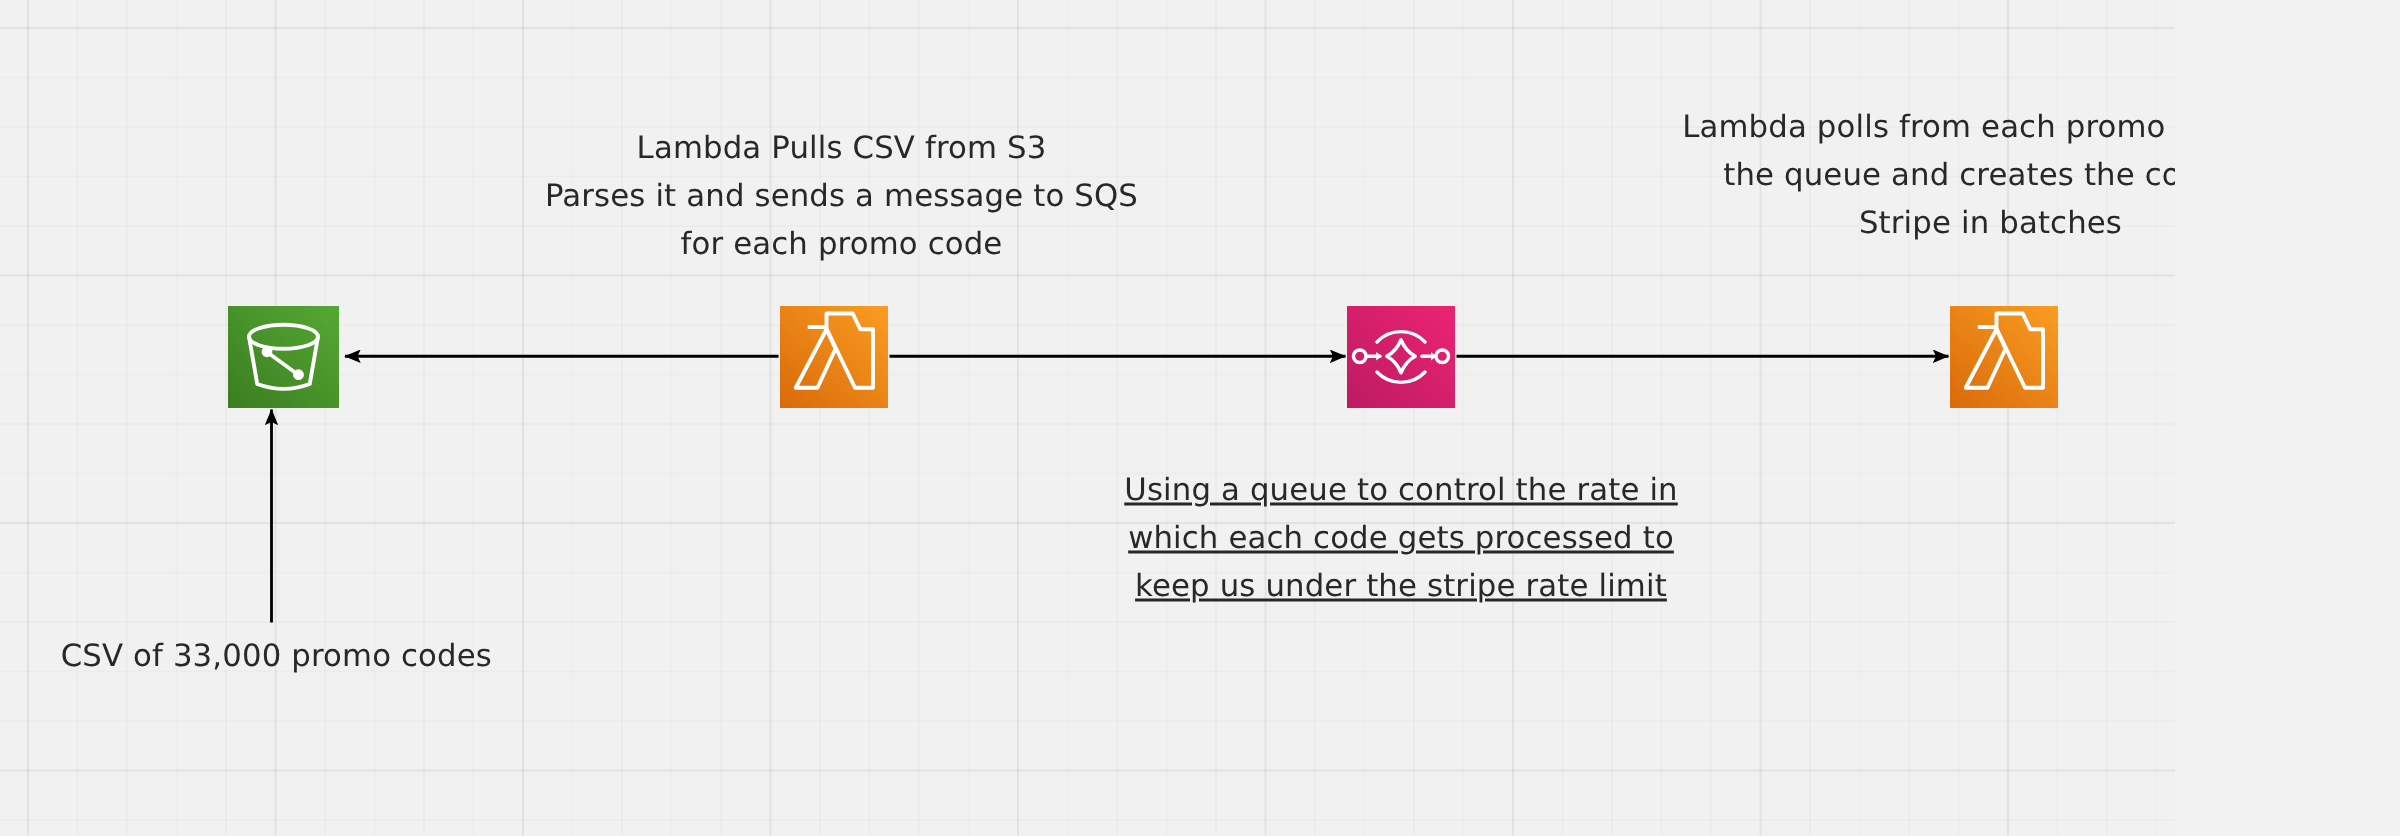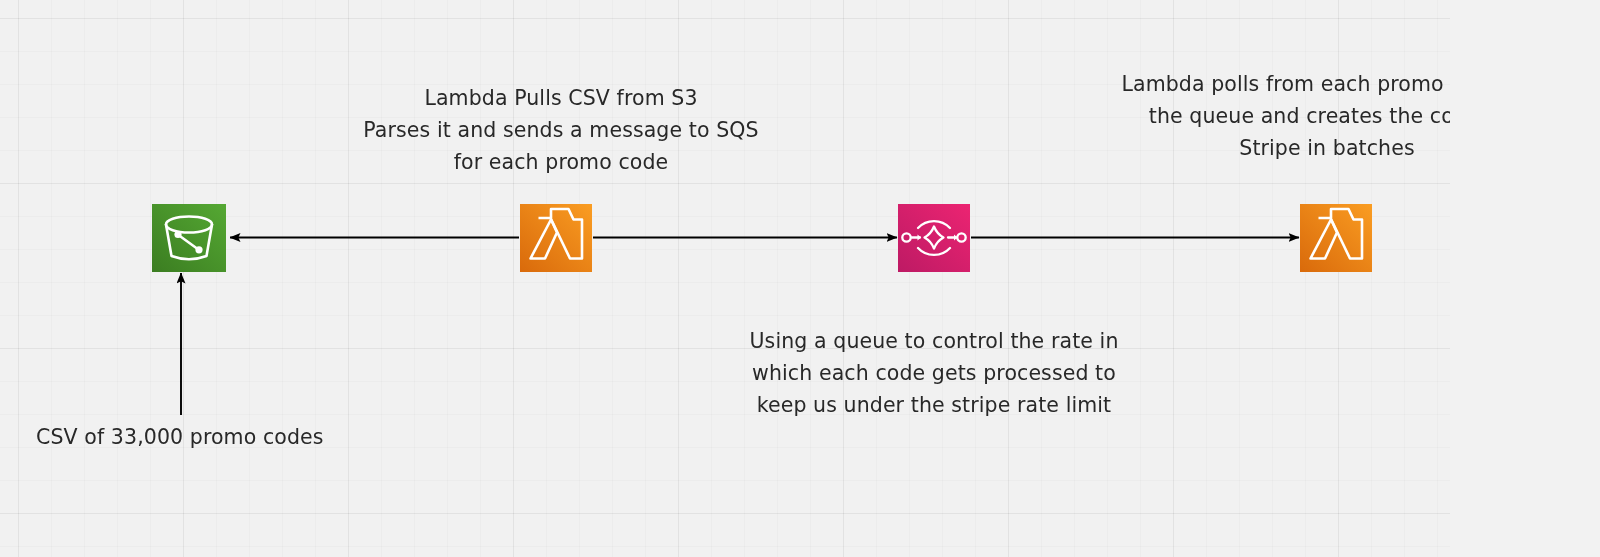--- a/index.html
+++ b/index.html
@@ -45,21 +45,21 @@
     position: absolute;
     color: #282828;
     font-family: "DejaVu Sans", "Liberation Sans", sans-serif;
     font-size: 20.5px;
     line-height: 32px;
     text-align: center;
     white-space: pre-line;
     letter-spacing: 0.1px;
   }
   .note-left-bottom {
-    text-align: left;
+    text-align: right;
   }
 </style>
 </head>
 <body>
 
 <div id="canvas">
 
   <svg id="layer" viewBox="0 0 1600 557" xmlns="http://www.w3.org/2000/svg">
     <defs>
       <linearGradient id="gradS3" x1="0" y1="1" x2="1" y2="0">
@@ -152,19 +152,19 @@
   </svg>
 
   <div class="note" style="left:356px; top:82px; width:410px;">Lambda Pulls CSV from S3
 Parses it and sends a message to SQS
 for each promo code</div>
 
   <div class="note" style="left:1112px; top:68px; width:430px;">Lambda polls from each promo code on
 the queue and creates the code in
 Stripe in batches</div>
 
-  <div class="note" style="left:744px; top:325px; width:380px;">Using a queue to control the rate in
+  <div class="note" style="left:744px; top:310px; width:380px;text-decoration:underline;">Using a queue to control the rate in
 which each code gets processed to
 keep us under the stripe rate limit</div>
 
   <div class="note note-left-bottom" style="left:36px; top:421px; width:292px;">CSV of 33,000 promo codes</div>
 
 </div>
 
 </body></html>

